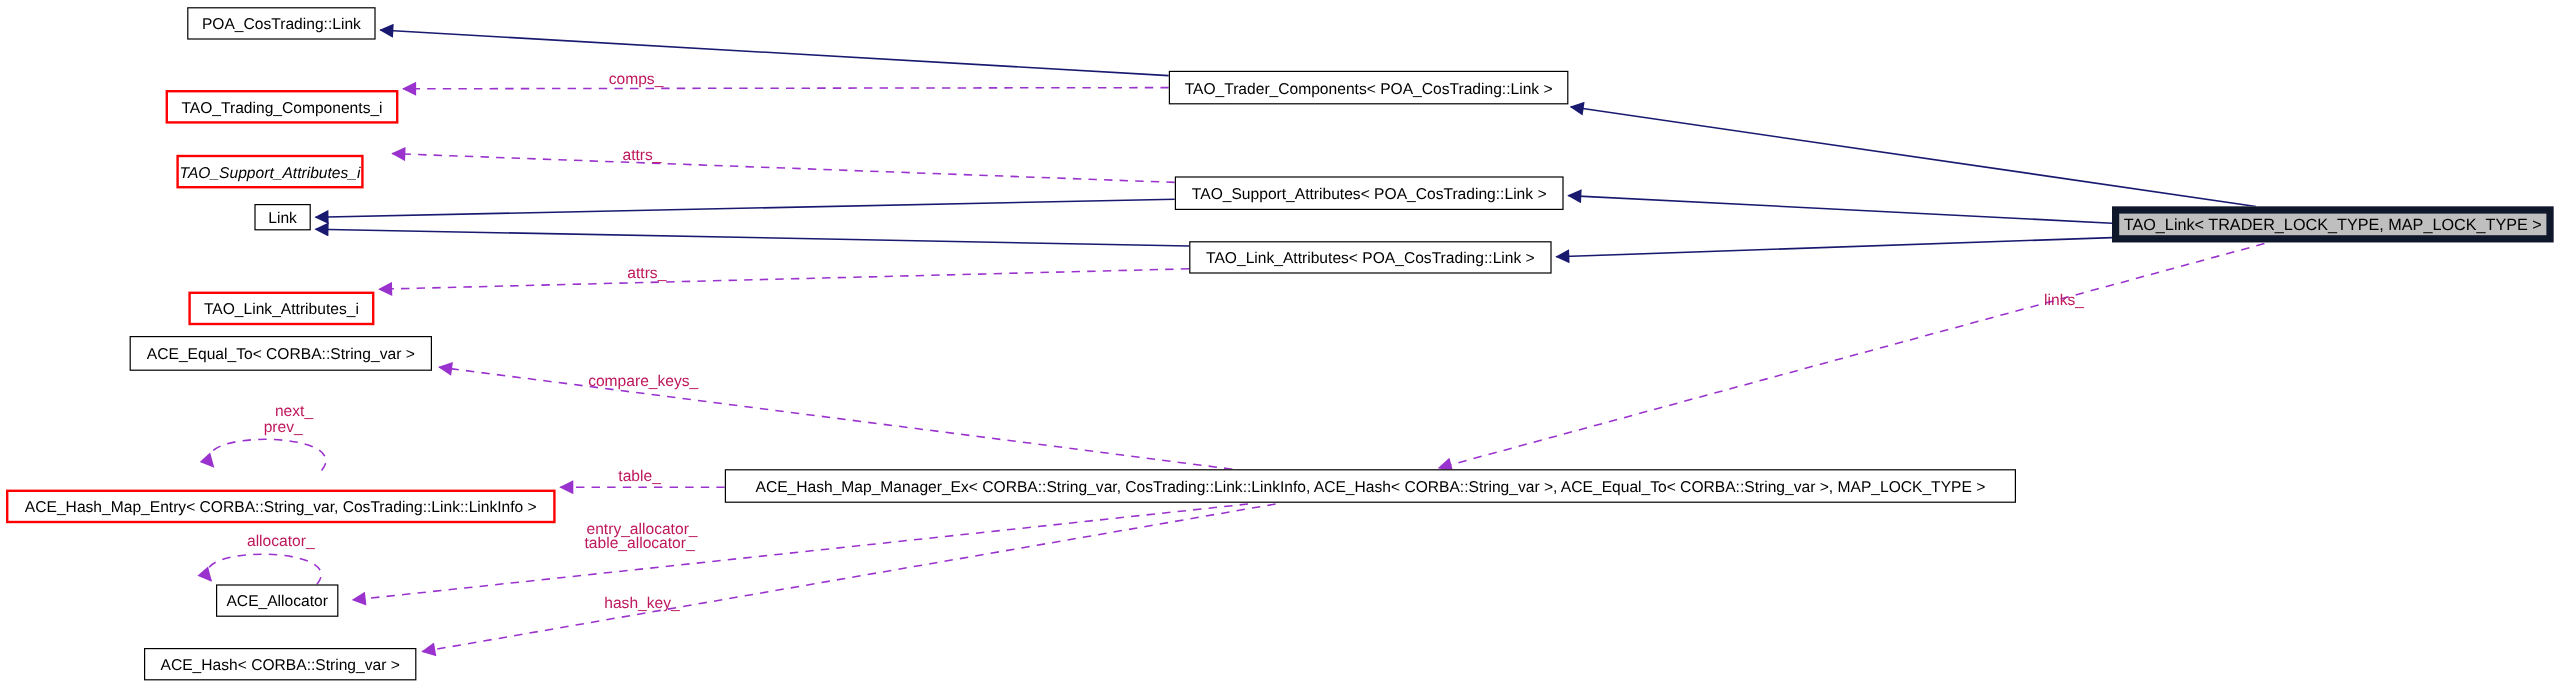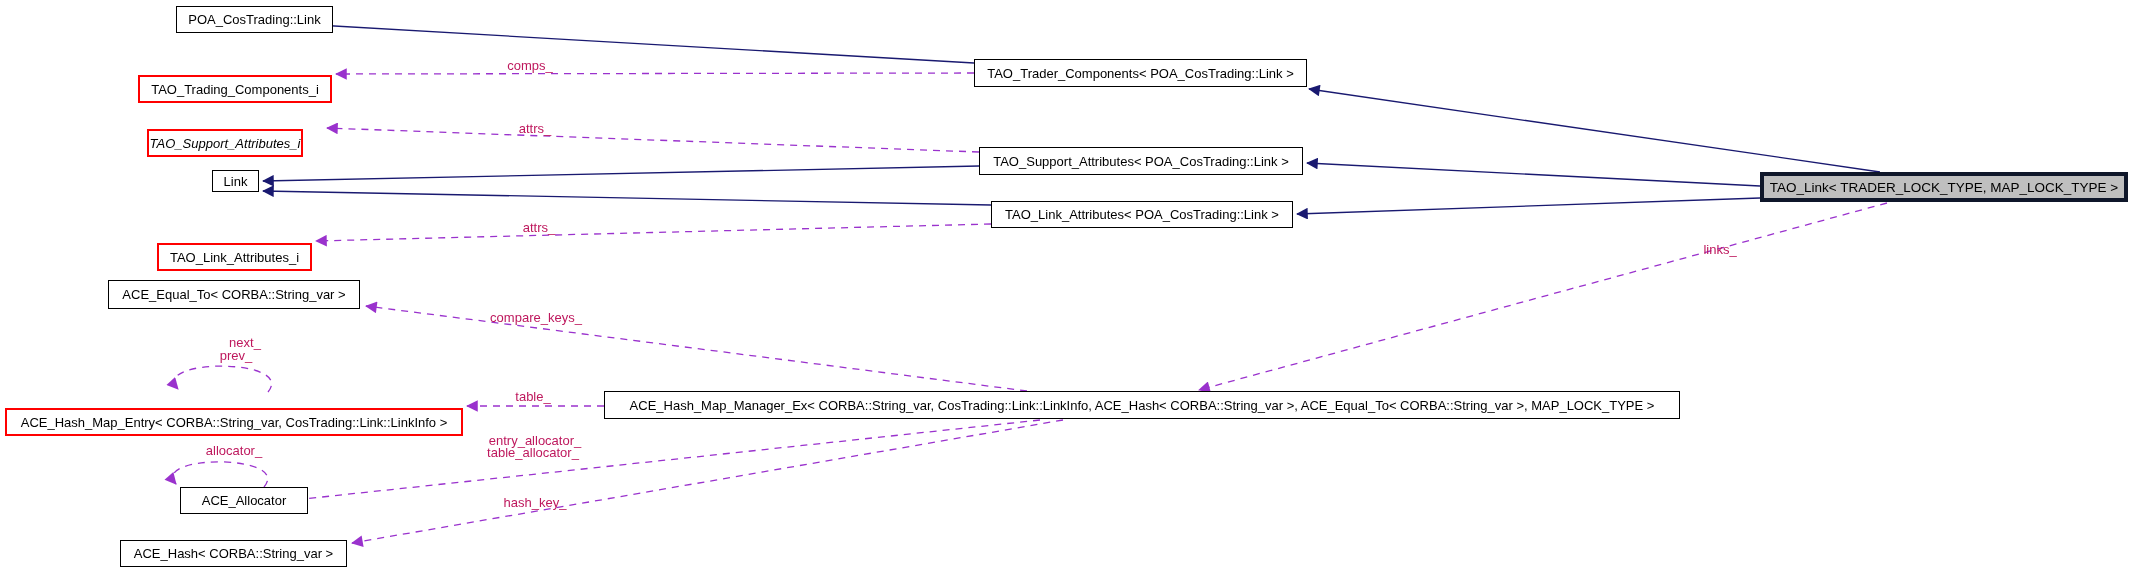--- a/index.html
+++ b/index.html
@@ -7,21 +7,21 @@
     width:2133px;height:575px;position:relative;background:#ffffff;
     font-family:"Liberation Sans", sans-serif;overflow:hidden;
   }
   #edges{position:absolute;left:0;top:0;width:2133px;height:575px;pointer-events:none;}
   .node{
     position:absolute;display:flex;align-items:center;justify-content:center;
     background:#ffffff;border:1px solid #000000;color:#000000;
     font-size:13px;white-space:nowrap;box-sizing:border-box;text-align:center;
   }
   .node.red{border:2px solid #ff0000;margin-top:16px;}
-  .node.main{background:#bfbfbf;border:4px solid #0f172a;font-size:13.5px;}
+  .node.main{background:#bfbfbf;border:6px solid #0f172a;font-size:13.5px;}
   .edge-label{
     position:absolute;transform:translateX(-50%);
     font-size:13px;color:#be185d;white-space:nowrap;line-height:13px;
   }
 </style>
 </head>
 <body>
 
 <svg id="edges" width="2133" height="575" viewBox="0 0 2133 575" xmlns="http://www.w3.org/2000/svg">
   <defs>
@@ -49,28 +49,28 @@
     <path d="M1027,391 L366,306" marker-end="url(#arrow-purple)"></path>
     <path d="M604,406 L467,406" marker-end="url(#arrow-purple)"></path>
     <path d="M1040,420 L294,500" marker-end="url(#arrow-purple)"></path>
     <path d="M1063,420 L352,543" marker-end="url(#arrow-purple)"></path>
     <path d="M1887,203 L1199,390" marker-end="url(#arrow-purple)"></path>
     <path d="M268,392 C296,358 150,358 178,389" marker-end="url(#arrow-purple)"></path>
     <path d="M264,487 C292,454 150,454 176,484" marker-end="url(#arrow-purple)"></path>
   </g>
 </svg>
 
-<div class="node" style="left:156px;top:6px;width:157px;height:27px;margin-left:20px;">POA_CosTrading::Link</div>
+<div class="node" style="left:156px;top:6px;width:157px;height:27px;">POA_CosTrading::Link</div>
 <div class="node red" style="left:138px;top:59px;width:194px;height:28px;">TAO_Trading_Components_i</div>
 <div class="node red" style="left:147px;top:113px;width:156px;height:28px;font-style:italic;">TAO_Support_Attributes_i</div>
 <div class="node" style="left:212px;top:170px;width:47px;height:22px;">Link</div>
 <div class="node red" style="left:157px;top:227px;width:155px;height:28px;">TAO_Link_Attributes_i</div>
 <div class="node" style="left:108px;top:280px;width:252px;height:29px;">ACE_Equal_To&lt; CORBA::String_var &gt;</div>
 <div class="node red" style="left:5px;top:392px;width:458px;height:28px;">ACE_Hash_Map_Entry&lt; CORBA::String_var, CosTrading::Link::LinkInfo &gt;</div>
-<div class="node" style="left:180px;top:487px;width:128px;height:27px;">ACE_Allocator</div>
+<div class="node" style="left:180px;top:487px;width:102px;height:27px;">ACE_Allocator</div>
 <div class="node" style="left:120px;top:540px;width:227px;height:27px;">ACE_Hash&lt; CORBA::String_var &gt;</div>
 
 <div class="node" style="left:974px;top:59px;width:333px;height:28px;">TAO_Trader_Components&lt; POA_CosTrading::Link &gt;</div>
 <div class="node" style="left:979px;top:147px;width:324px;height:28px;">TAO_Support_Attributes&lt; POA_CosTrading::Link &gt;</div>
 <div class="node" style="left:991px;top:201px;width:302px;height:27px;">TAO_Link_Attributes&lt; POA_CosTrading::Link &gt;</div>
 <div class="node" style="left:604px;top:391px;width:1076px;height:28px;">ACE_Hash_Map_Manager_Ex&lt; CORBA::String_var, CosTrading::Link::LinkInfo, ACE_Hash&lt; CORBA::String_var &gt;, ACE_Equal_To&lt; CORBA::String_var &gt;, MAP_LOCK_TYPE &gt;</div>
 
 <div class="node main" style="left:1760px;top:172px;width:368px;height:30px;">TAO_Link&lt; TRADER_LOCK_TYPE, MAP_LOCK_TYPE &gt;</div>
 
 <div class="edge-label" style="left:530px;top:59px;">comps_</div>

